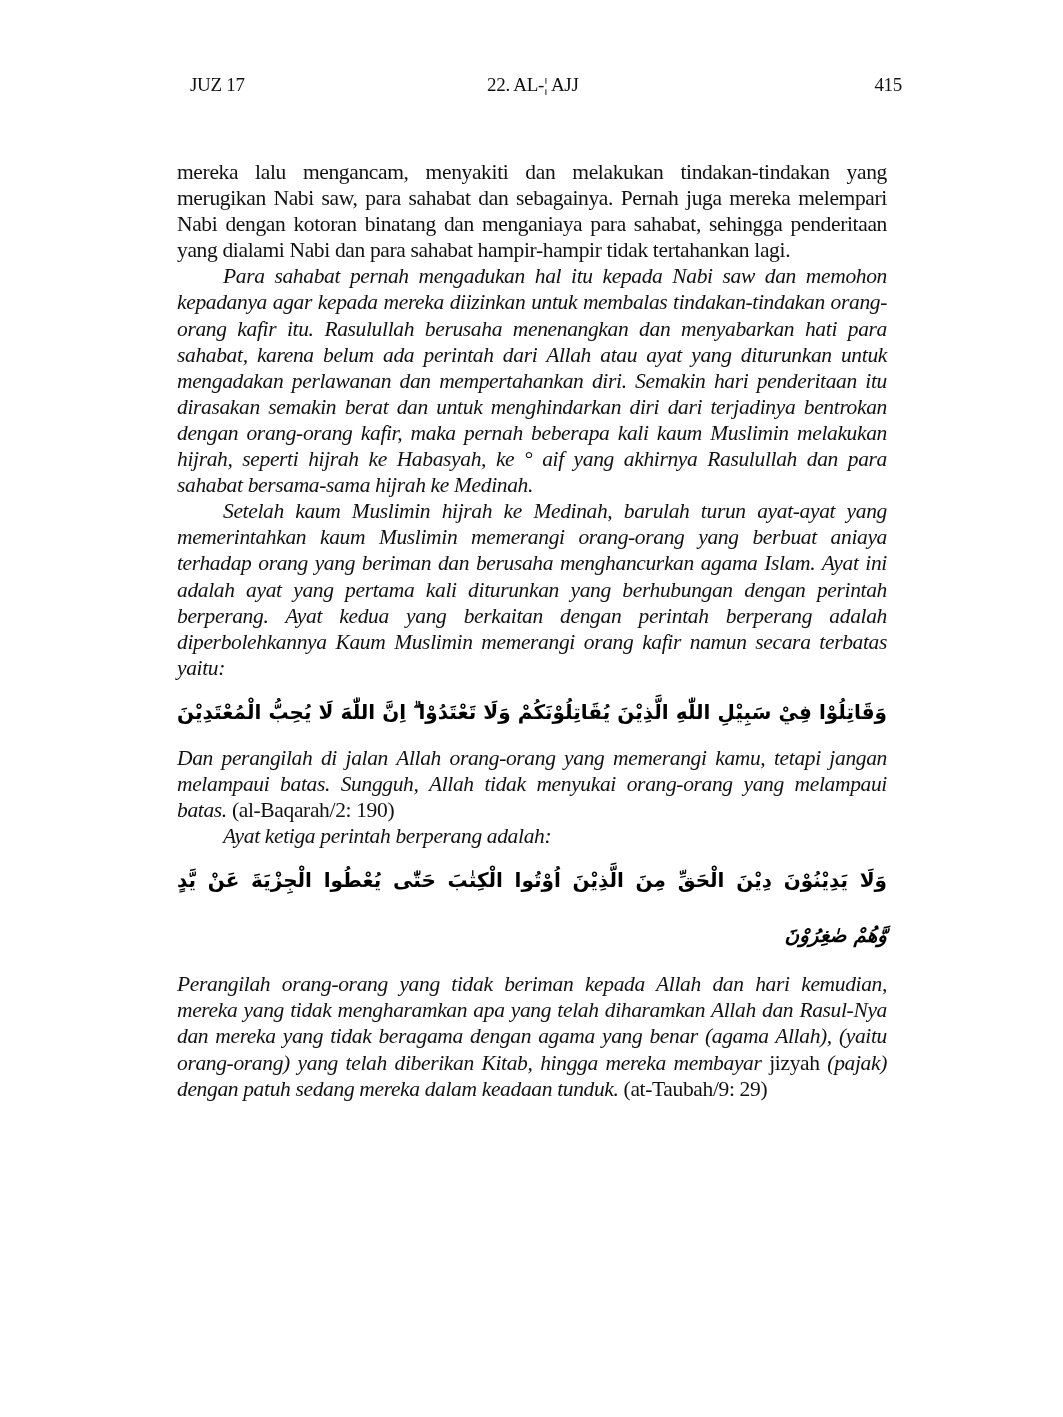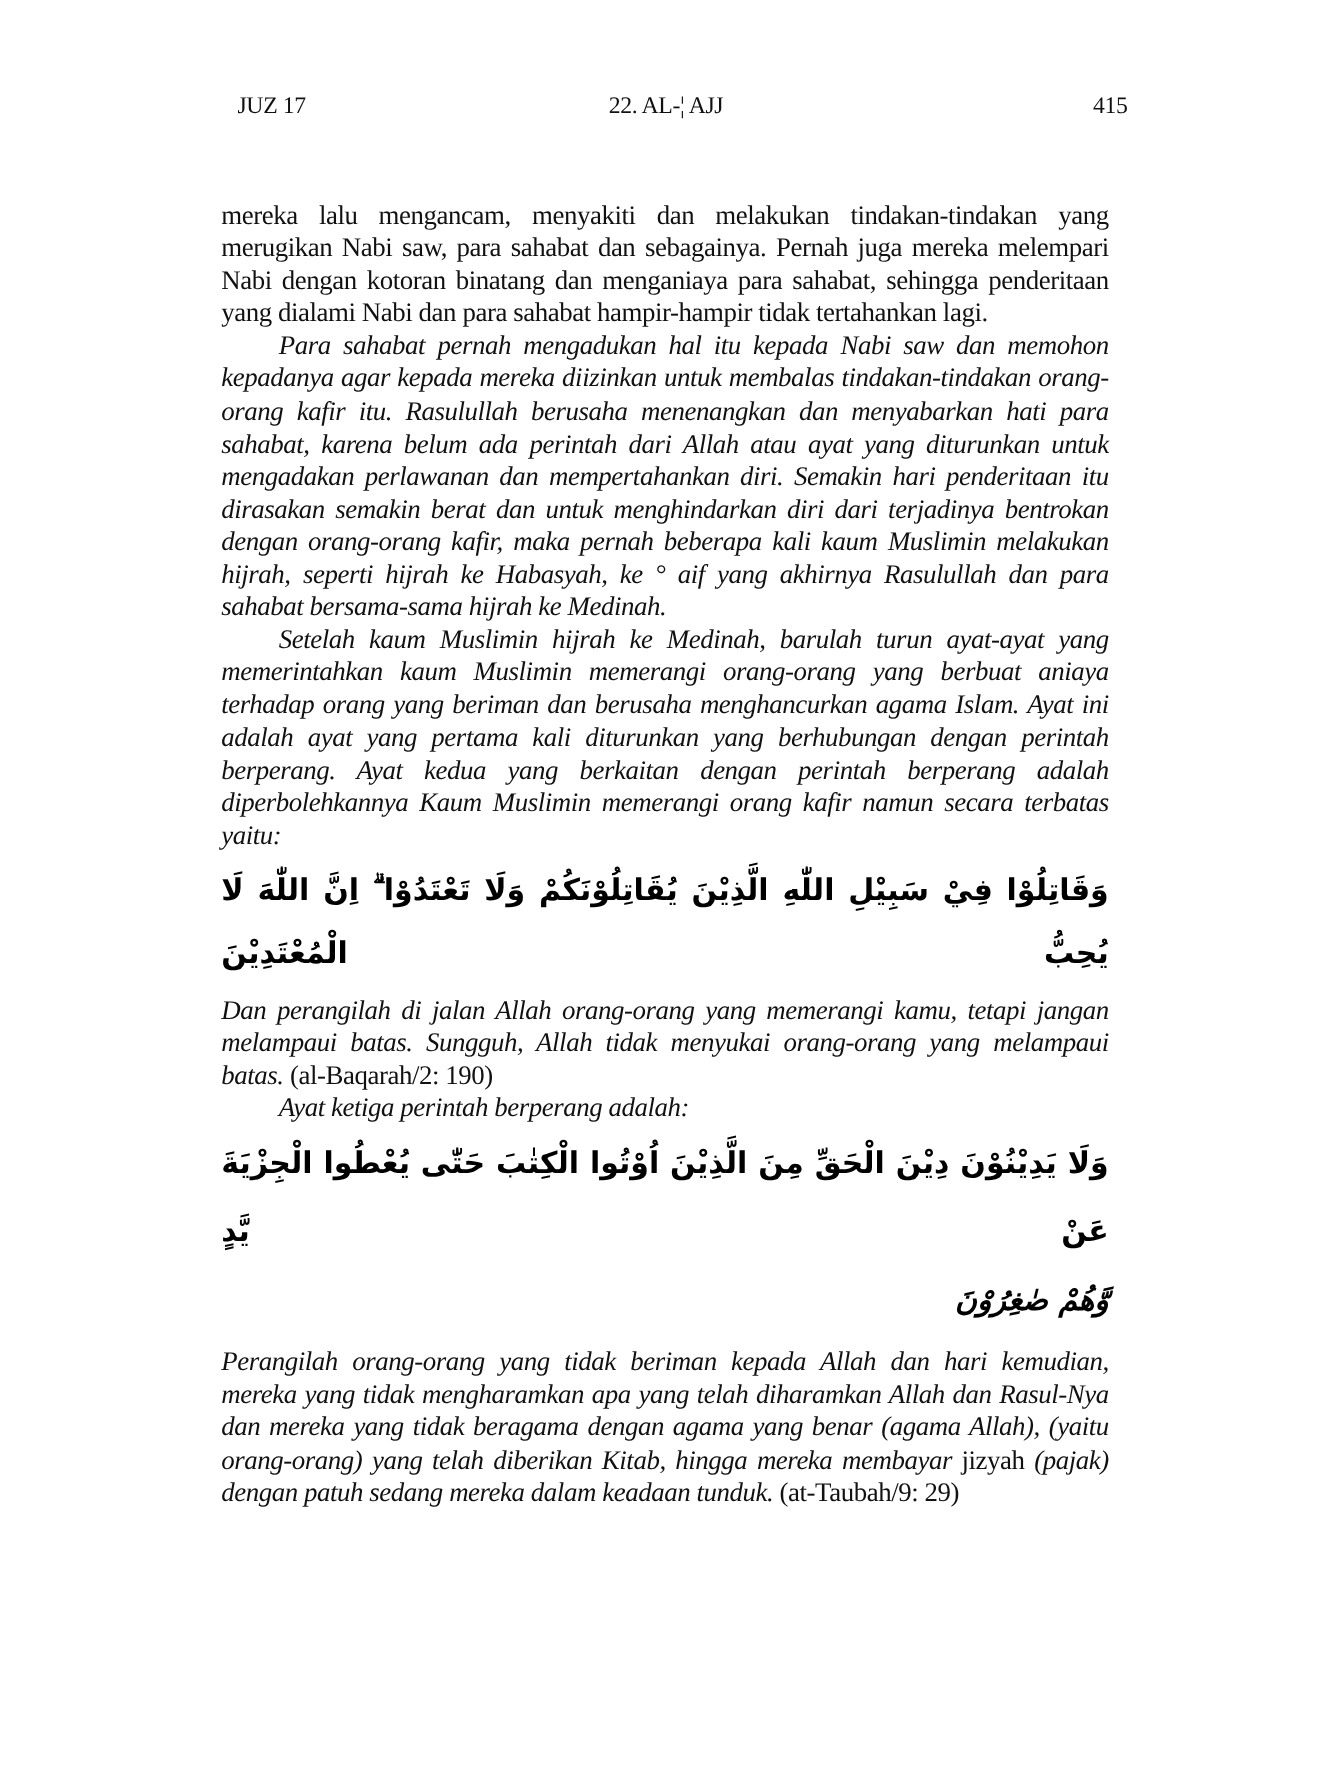--- a/index.html
+++ b/index.html
@@ -17,21 +17,21 @@
   .header .right { position: absolute; right: 0; top: 0; }
   .content {
     position: absolute; left: 177px; top: 159px; width: 710px;
     font-size: 21.5px; line-height: 26.1px; letter-spacing: -0.35px;
   }
   .para { margin: 0; text-align: justify; }
   .para.indent { text-indent: 46px; font-style: italic; }
   .arabic {
     direction: rtl; text-align: justify; text-align-last: justify;
     font-family: "DejaVu Sans", sans-serif; font-weight: bold;
-    font-size: 24px; color: #000;
+    font-size: 20px; color: #000;
   }
   .arabic.one { margin: 6px 0 8px 0; line-height: 50px; }
   .arabic.multi { margin: 4px 0 8px 0; line-height: 55px; }
   .arabic .lastline { text-align-last: right; font-style: italic; }
   .trans { margin: 0; text-align: justify; font-style: italic; }
   .ref { font-style: normal; }
   .normal { font-style: normal; }
 </style>
 </head>
 <body>

